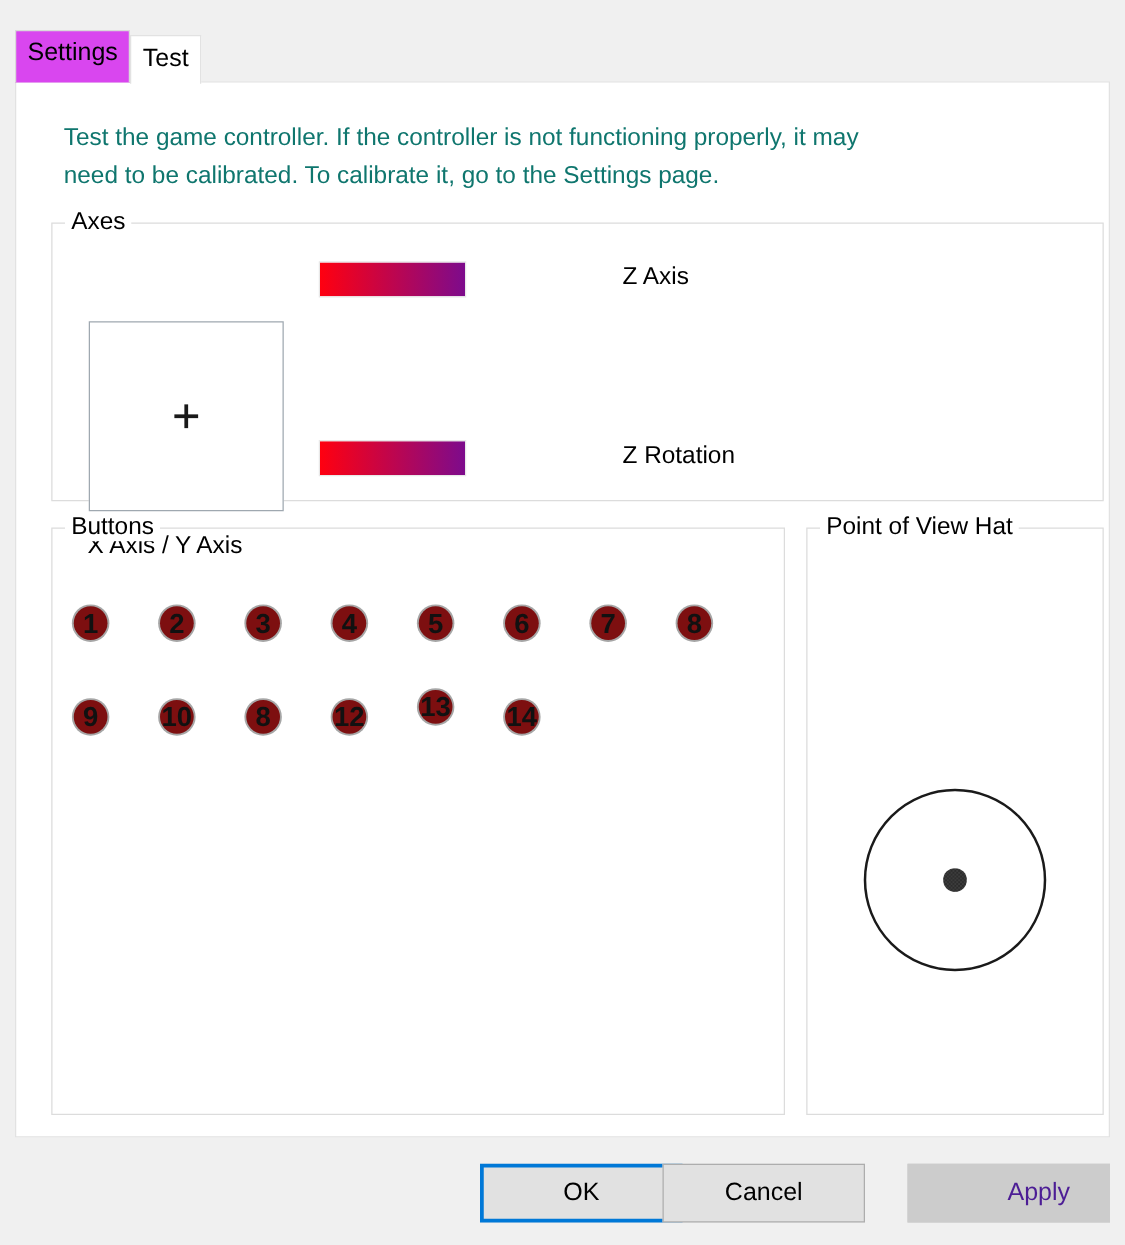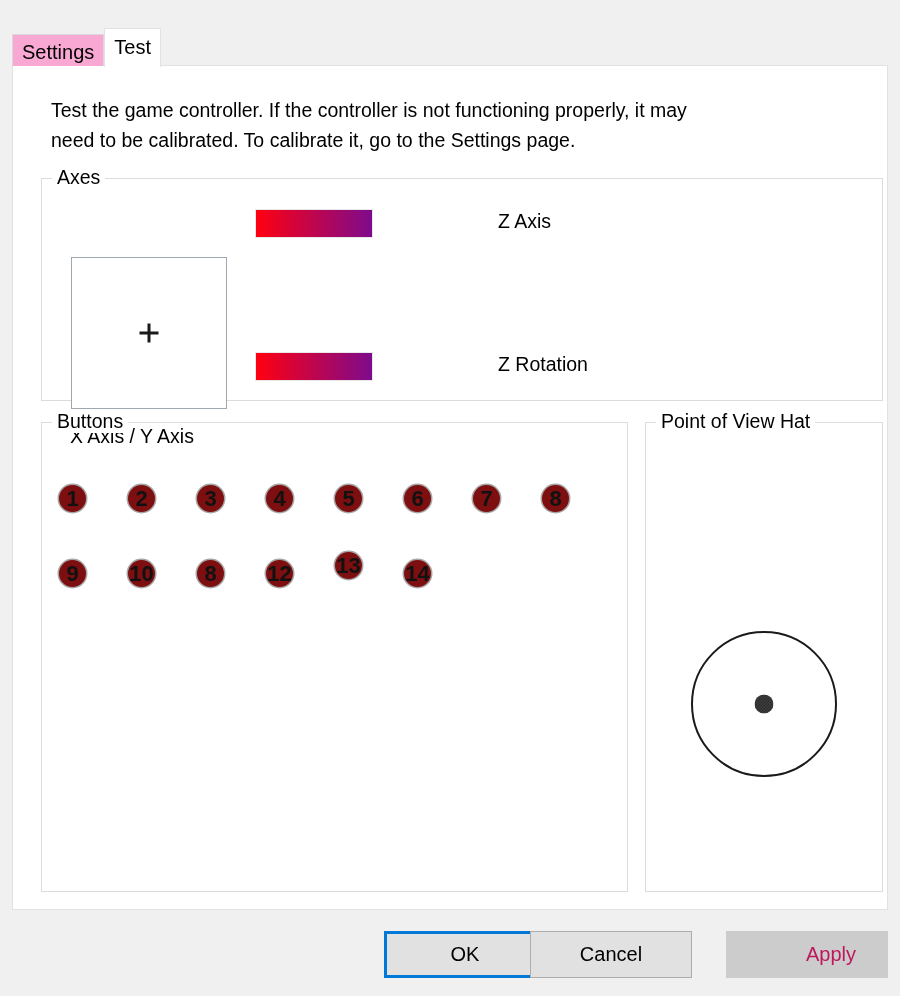--- a/index.html
+++ b/index.html
@@ -22,27 +22,27 @@
   #tabstrip {
     position: absolute;
     left: 12px;
     top: 28px;
     height: 38px;
     display: flex;
     align-items: flex-end;
     z-index: 3;
   }
   .tab {
-    height: 32px;
+    height: 42px;
     line-height: 34px;
     padding: 0 9px;
     box-sizing: border-box;
     border: 1px solid #d9d9d9;
     border-bottom: none;
-    background: #f9a8d4;
+    background: #d946ef;
     color: #000;
     font-size: 20px;
     white-space: nowrap;
     cursor: default;
     position: relative;
   }
   .tab.active {
     background: #ffffff;
     height: 39px;
     line-height: 37px;
@@ -65,21 +65,21 @@
   }
 
   
   #description {
     position: absolute;
     left: 38px;
     top: 29px;
     width: 812px;
     font-size: 19.5px;
     line-height: 30px;
-    color: #000000;
+    color: #0f766e;
     white-space: pre-line;
   }
 
   
   .groupbox {
     position: absolute;
     box-sizing: border-box;
     border: 1px solid #dcdcdc;
     background: transparent;
   }
@@ -246,21 +246,21 @@
     align-items: center;
     justify-content: center;
     cursor: default;
     padding: 0;
   }
   .dlg-btn.default {
     border: 3px solid #0078d7;
     background: #e1e1e1;
   }
   .dlg-btn.disabled {
-    color: #be185d;
+    color: #4c1d95;
     background: #cccccc;
     border-color: #cccccc;
     padding-left: 48px;
   }
   #btn-ok     { left: 352px; margin-left: 32px; }
   #btn-cancel { left: 530px; }
   #btn-apply  { left: 726px; }
 </style>
 </head>
 <body>

